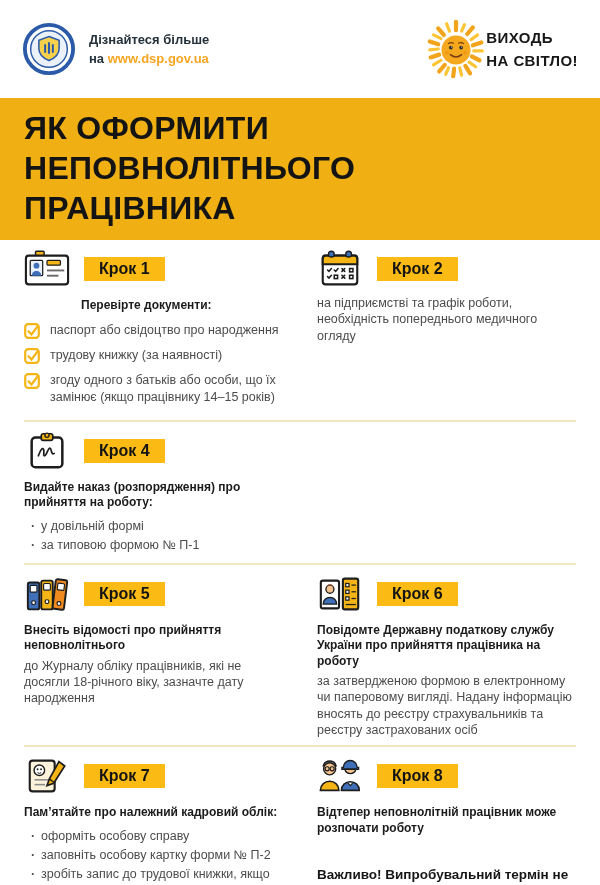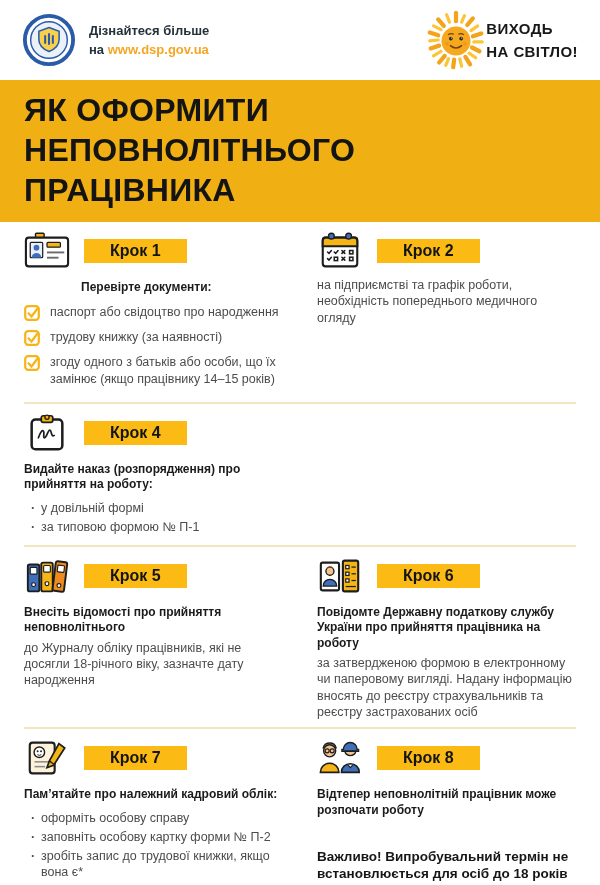--- a/index.html
+++ b/index.html
@@ -5,37 +5,37 @@
   * { box-sizing: border-box; }
   html,body { margin:0; padding:0; }
   body {
     width:600px; height:885px; overflow:hidden;
     background:#ffffff;
     font-family:"Liberation Sans", sans-serif;
     color:#1d1d1d;
     display:flex; flex-direction:column;
   }
   
-  .header { height:80px; flex:0 0 auto; display:flex; align-items:center; padding:0 22px; }
+  .header { height:98px; flex:0 0 auto; display:flex; align-items:center; padding:0 22px; }
   .logo { width:54px; height:54px; flex:0 0 auto; }
   .header-text { margin-left:13px; font-size:13px; font-weight:bold; color:#25323c; line-height:1.5; }
   .header-text .link { color:#F5A623; text-decoration:none; font-weight:bold; }
   .header-right { margin-left:auto; display:flex; align-items:center; }
   .sun { width:60px; height:60px; }
   .slogan { font-size:15px; font-weight:800; color:#181818; line-height:1.55; letter-spacing:.4px; white-space:nowrap; }
   
   .title-band { background:#F0AF13; padding:10px 24px 12px; flex:0 0 auto; }
   .page-title { margin:0; font-size:32px; line-height:1.25; font-weight:800; color:#141414; letter-spacing:.3px; max-width:560px; }
   
   .content { padding:0 24px; flex:1 1 auto; display:flex; flex-direction:column; }
   .row { display:grid; grid-template-columns:1fr 1fr; column-gap:34px; padding:9px 0 7px; }
   .divider { border:none; border-top:2px solid #F2E6BF; margin:0; }
   .step-head { display:flex; align-items:center; gap:14px; margin-bottom:6px; }
   .step-icon { width:46px; height:40px; flex:0 0 auto; }
-  .badge { background:#FBBB14; color:#141414; font-weight:800; font-size:16px; padding:3px 26px; white-space:nowrap; }
+  .badge { background:#FBBB14; color:#141414; font-weight:800; font-size:16px; padding:3px 15px; white-space:nowrap; }
   .step-heading { margin:3px 0 4px; font-size:12px; font-weight:800; color:#1b1b1b; line-height:1.28; }
   .indent { margin-left:57px; }
   .step-text { font-size:12.5px; color:#4c4c4c; line-height:1.3; }
   .pre-text { margin:2px 0 1px; font-size:12.5px; color:#4c4c4c; line-height:1.3; }
   .checklist { list-style:none; margin:5px 0 0; padding:0; }
   .checklist li { display:flex; gap:10px; font-size:12.5px; color:#4c4c4c; line-height:1.3; margin-bottom:8px; }
   .check-icon { width:16px; height:16px; flex:0 0 auto; margin-top:1px; }
   .bullets { list-style:none; margin:3px 0 0; padding:0 0 0 7px; }
   .bullets li { position:relative; padding-left:10px; font-size:12.5px; color:#4c4c4c; line-height:1.3; margin-bottom:3px; }
   .bullets li::before { content:"\00B7"; position:absolute; left:0; font-weight:800; color:#4c4c4c; }

